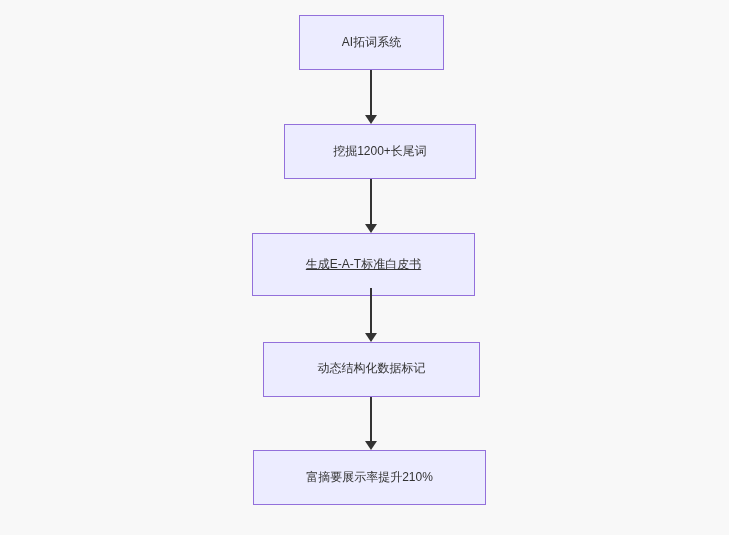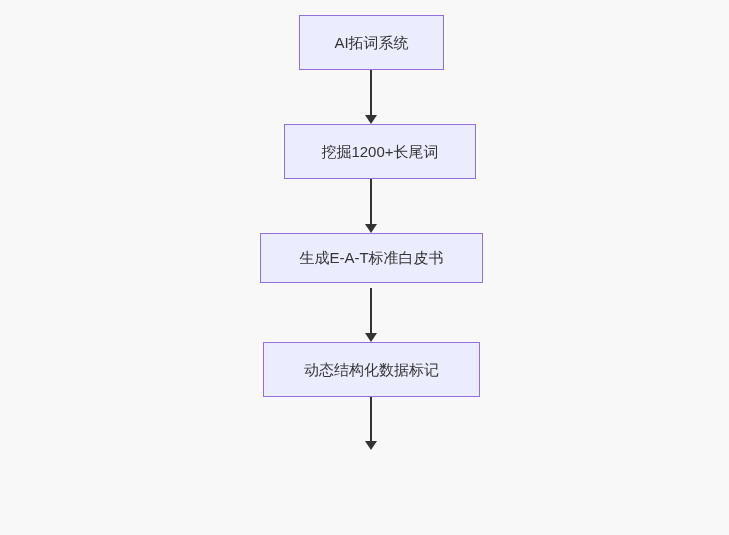--- a/index.html
+++ b/index.html
@@ -21,27 +21,27 @@
   .node {
     position: absolute;
     background: #ECECFF;
     border: 1.5px solid #9370DB;
     box-sizing: border-box;
     display: flex;
     align-items: center;
     justify-content: center;
     text-align: center;
     color: #333333;
-    font-size: 15px;
+    font-size: 12px;
     line-height: 1.2;
   }
   .node-1 { left: 299px; top: 15px;  width: 145px; height: 55px; }
   .node-2 { left: 284px; top: 124px; width: 192px; height: 55px; }
-  .node-3 { left: 260px; top: 233px; width: 223px; height: 50px; }
-  .node-4 { left: 263px; top: 342px; width: 217px; height: 55px; }
+  .node-3 { left: 252px; top: 233px; width: 223px; height: 63px; text-decoration: underline; }
+  .node-4 { left: 263px; top: 342px; width: 217px; height: 55px; font-family: Liberation Mono, monospace; }
   .node-5 { left: 253px; top: 450px; width: 233px; height: 55px; }
   .edge {
     position: absolute;
     width: 12px;
     display: flex;
     flex-direction: column;
     align-items: center;
   }
   .edge .line {
     width: 2px;
@@ -94,14 +94,17 @@
 
   <div class="node node-4">
     <span>动态结构化数据标记</span>
   </div>
 
   <div class="edge edge-4">
     <div class="line"></div>
     <div class="head"></div>
   </div>
 
+  <div class="node node-5">
+    <span>富摘要展示率提升210%</span>
+  </div>
 
 </div>
 
 </body></html>

